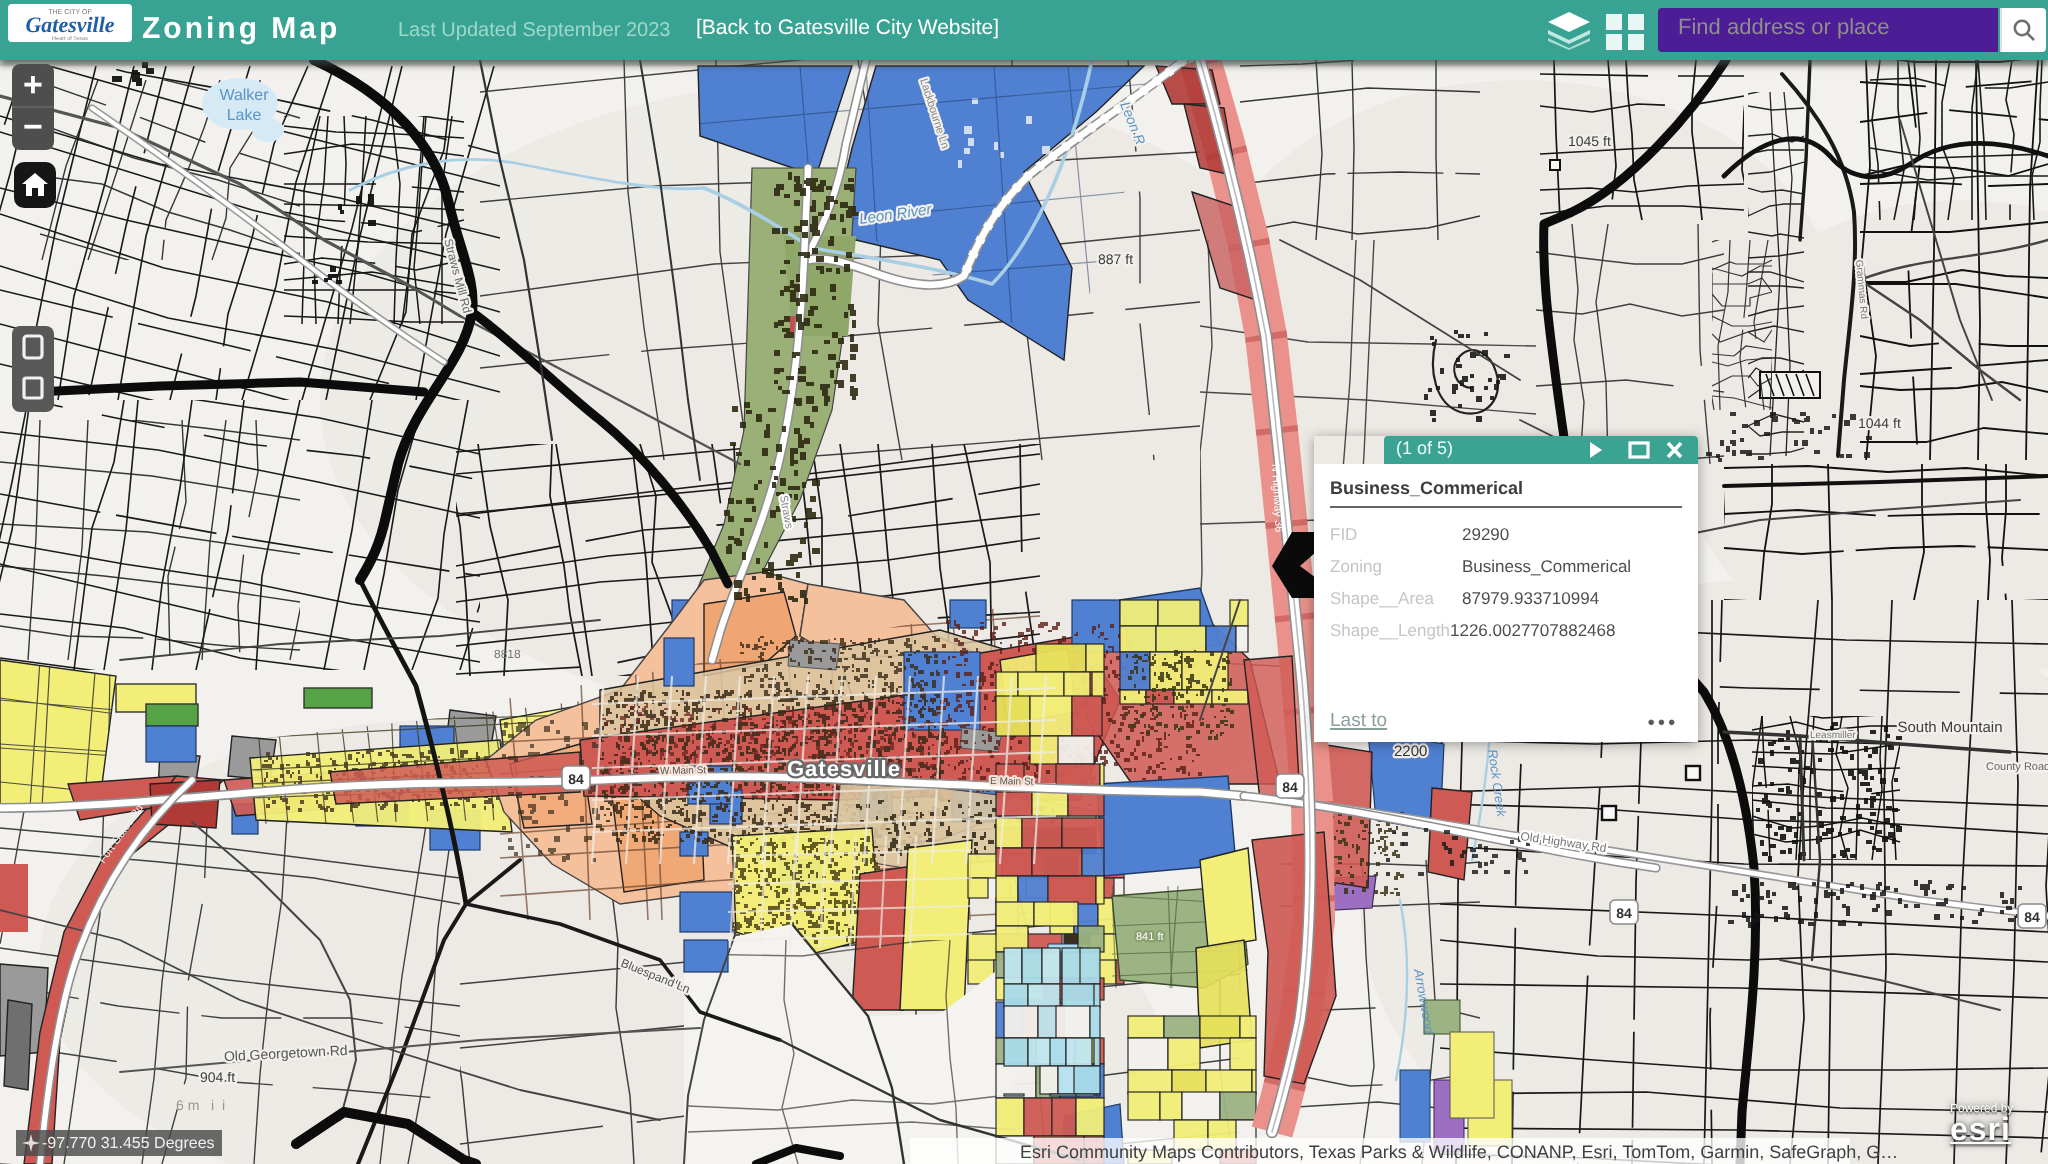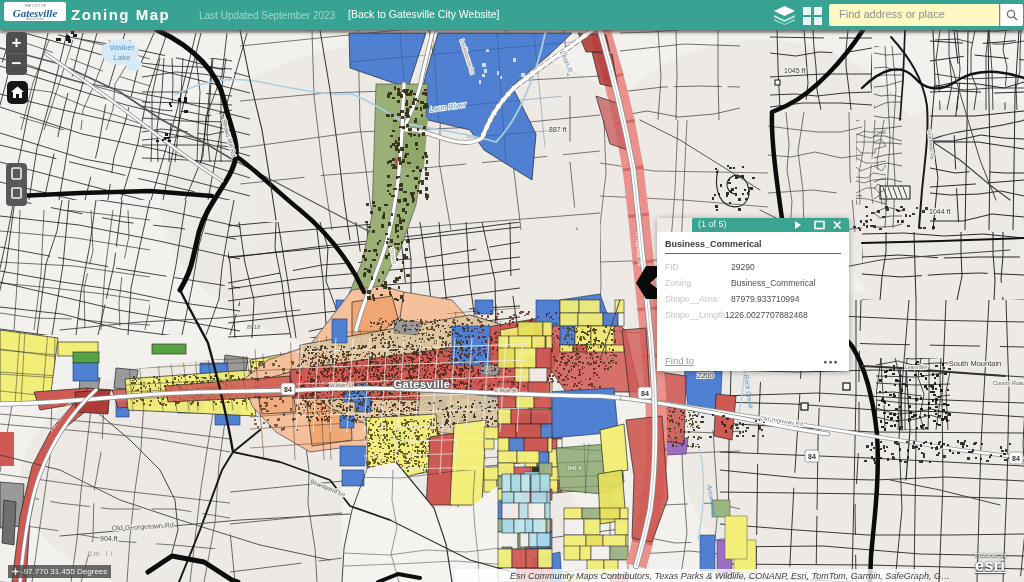--- a/index.html
+++ b/index.html
@@ -5,41 +5,41 @@
 #stage{position:relative;width:1024px;height:582px;background:#f3f1ed;}
 #map{position:absolute;left:0;top:0;filter:blur(0.28px);}
 .hdr{position:absolute;left:0;top:0;width:1024px;height:30px;background:#38a392;box-shadow:0 2.5px 3.5px rgba(70,70,70,0.75);}
 .logo{position:absolute;left:4px;top:2px;width:62px;height:19px;background:#fff;border-radius:2px;text-align:center;overflow:hidden;}
 .logo .t1{font-size:3.5px;color:#777;line-height:4px;margin-top:1.5px;}
 .logo .t2{font-family:"Liberation Serif",serif;font-style:italic;font-weight:bold;font-size:11px;color:#1f5fa8;line-height:10px;}
 .logo .t3{font-size:2.8px;color:#888;line-height:3px;}
 .ztitle{position:absolute;left:71px;top:6px;color:#fff;font-size:15px;font-weight:bold;letter-spacing:1.5px;}
 .lastupd{position:absolute;left:199px;top:10px;color:#9ed8cb;font-size:10px;}
 .backlink{position:absolute;left:348px;top:8px;color:#fff;font-size:10.5px;text-align:center;}
-.sbox{position:absolute;left:829px;top:4px;width:170px;height:22px;background:#fef9c3;border-radius:2px 0 0 2px;}
+.sbox{position:absolute;left:829px;top:4px;width:170px;height:22px;background:#4c1d95;border-radius:2px 0 0 2px;}
 .sbox span{position:absolute;left:10px;top:4px;color:#8e8e8e;font-size:11px;}
 .sbtn{position:absolute;left:1000px;top:4px;width:22px;height:22px;background:#fff;border-radius:0 2px 2px 0;border-left:1px solid #e0e0e0;}
 .ctl{position:absolute;border-radius:4px;color:#fff;text-align:center;}
 .zoomctl{left:6px;top:32px;width:21px;height:43px;background:#4e4e4e;}
 .zoomctl .p{font-size:17px;line-height:21px;font-weight:bold;}
 .zoomctl .m{font-size:17px;line-height:19px;font-weight:bold;border-top:1px solid #616161;}
 .homec{left:7px;top:81px;width:21px;height:23px;background:#161616;border-radius:5px;}
 .stackc{left:6px;top:163px;width:21px;height:43px;background:#585858;border-radius:4px;}
 .popup{position:absolute;left:657px;top:218px;width:192px;box-shadow:0 1px 6px rgba(0,0,0,0.35);}
 .pophdr{height:14px;background:#3aa392;border-radius:2px 2px 0 0;position:relative;margin-left:35px;}
 .pophdr .cnt{position:absolute;left:6px;top:1px;color:#eafaf6;font-size:9px;}
 .popbody{background:#fff;height:139px;position:relative;font-size:8.5px;}
 .popttl{position:absolute;left:8px;top:7px;font-weight:bold;color:#3d3d3d;font-size:9px;}
 .popline{position:absolute;left:8px;right:8px;top:21px;border-top:1.4px solid #666;}
 .prow{position:absolute;left:8px;width:176px;color:#c6c5c4;}
 .prow b{position:absolute;left:66px;color:#4e4e4e;font-weight:normal;}
 .zoomto{position:absolute;left:8px;bottom:5px;color:#8aa09e;font-size:9.5px;text-decoration:underline;}
 .dots{position:absolute;right:10px;bottom:6px;color:#5a5a5a;font-size:6.5px;letter-spacing:1.2px;}
 .attr{position:absolute;left:455px;top:569px;width:470px;height:13px;background:rgba(255,255,255,0.78);}
-.attrtx{position:absolute;left:510px;top:571px;font-size:9px;color:#3f3f3f;white-space:nowrap;font-style:italic;}
+.attrtx{position:absolute;left:510px;top:571px;font-size:9px;color:#3f3f3f;white-space:nowrap;}
 .esri{position:absolute;left:975px;top:552px;color:#fff;text-shadow:0 0 3px rgba(70,70,70,0.95),0 1px 1px rgba(70,70,70,0.8);}
 .esri .pb{font-size:6px;}
 .esri .e{font-size:16px;font-weight:bold;letter-spacing:0.5px;line-height:15px;text-decoration:underline;}
 .coords{position:absolute;left:8px;top:565px;width:103px;height:13px;background:rgba(74,74,74,0.82);color:#f0f0f0;font-size:8.5px;line-height:13px;}
 .coords span{margin-left:13px;font-size:8px;}
 .scaleb{position:absolute;left:88px;top:550px;color:#9a968f;font-size:7px;}
 </style></head>
 <body>
 <div id="stage">
 <svg id="map" width="1024" height="582" viewBox="0 0 1024 582">
@@ -1019,16 +1019,16 @@
 <path d="M47,1.5 L53.5,8.5 M53.5,1.5 L47,8.5" stroke="#fff" stroke-width="1.8"></path>
 </svg>
       </div>
 <div class="popbody">
 <div class="popttl">Business_Commerical</div>
 <div class="popline"></div>
 <div class="prow" style="top:30px">FID<b>29290</b></div>
 <div class="prow" style="top:46px">Zoning<b>Business_Commerical</b></div>
 <div class="prow" style="top:62px">Shape__Area<b>87979.933710994</b></div>
 <div class="prow" style="top:78px">Shape__Length<b style="left:60px">1226.0027707882468</b></div>
-<div class="zoomto">Find to</div>
+<div class="zoomto">Last to</div>
 <div class="dots">●●●</div>
 </div>
 </div>
 </div>
 </body></html>

